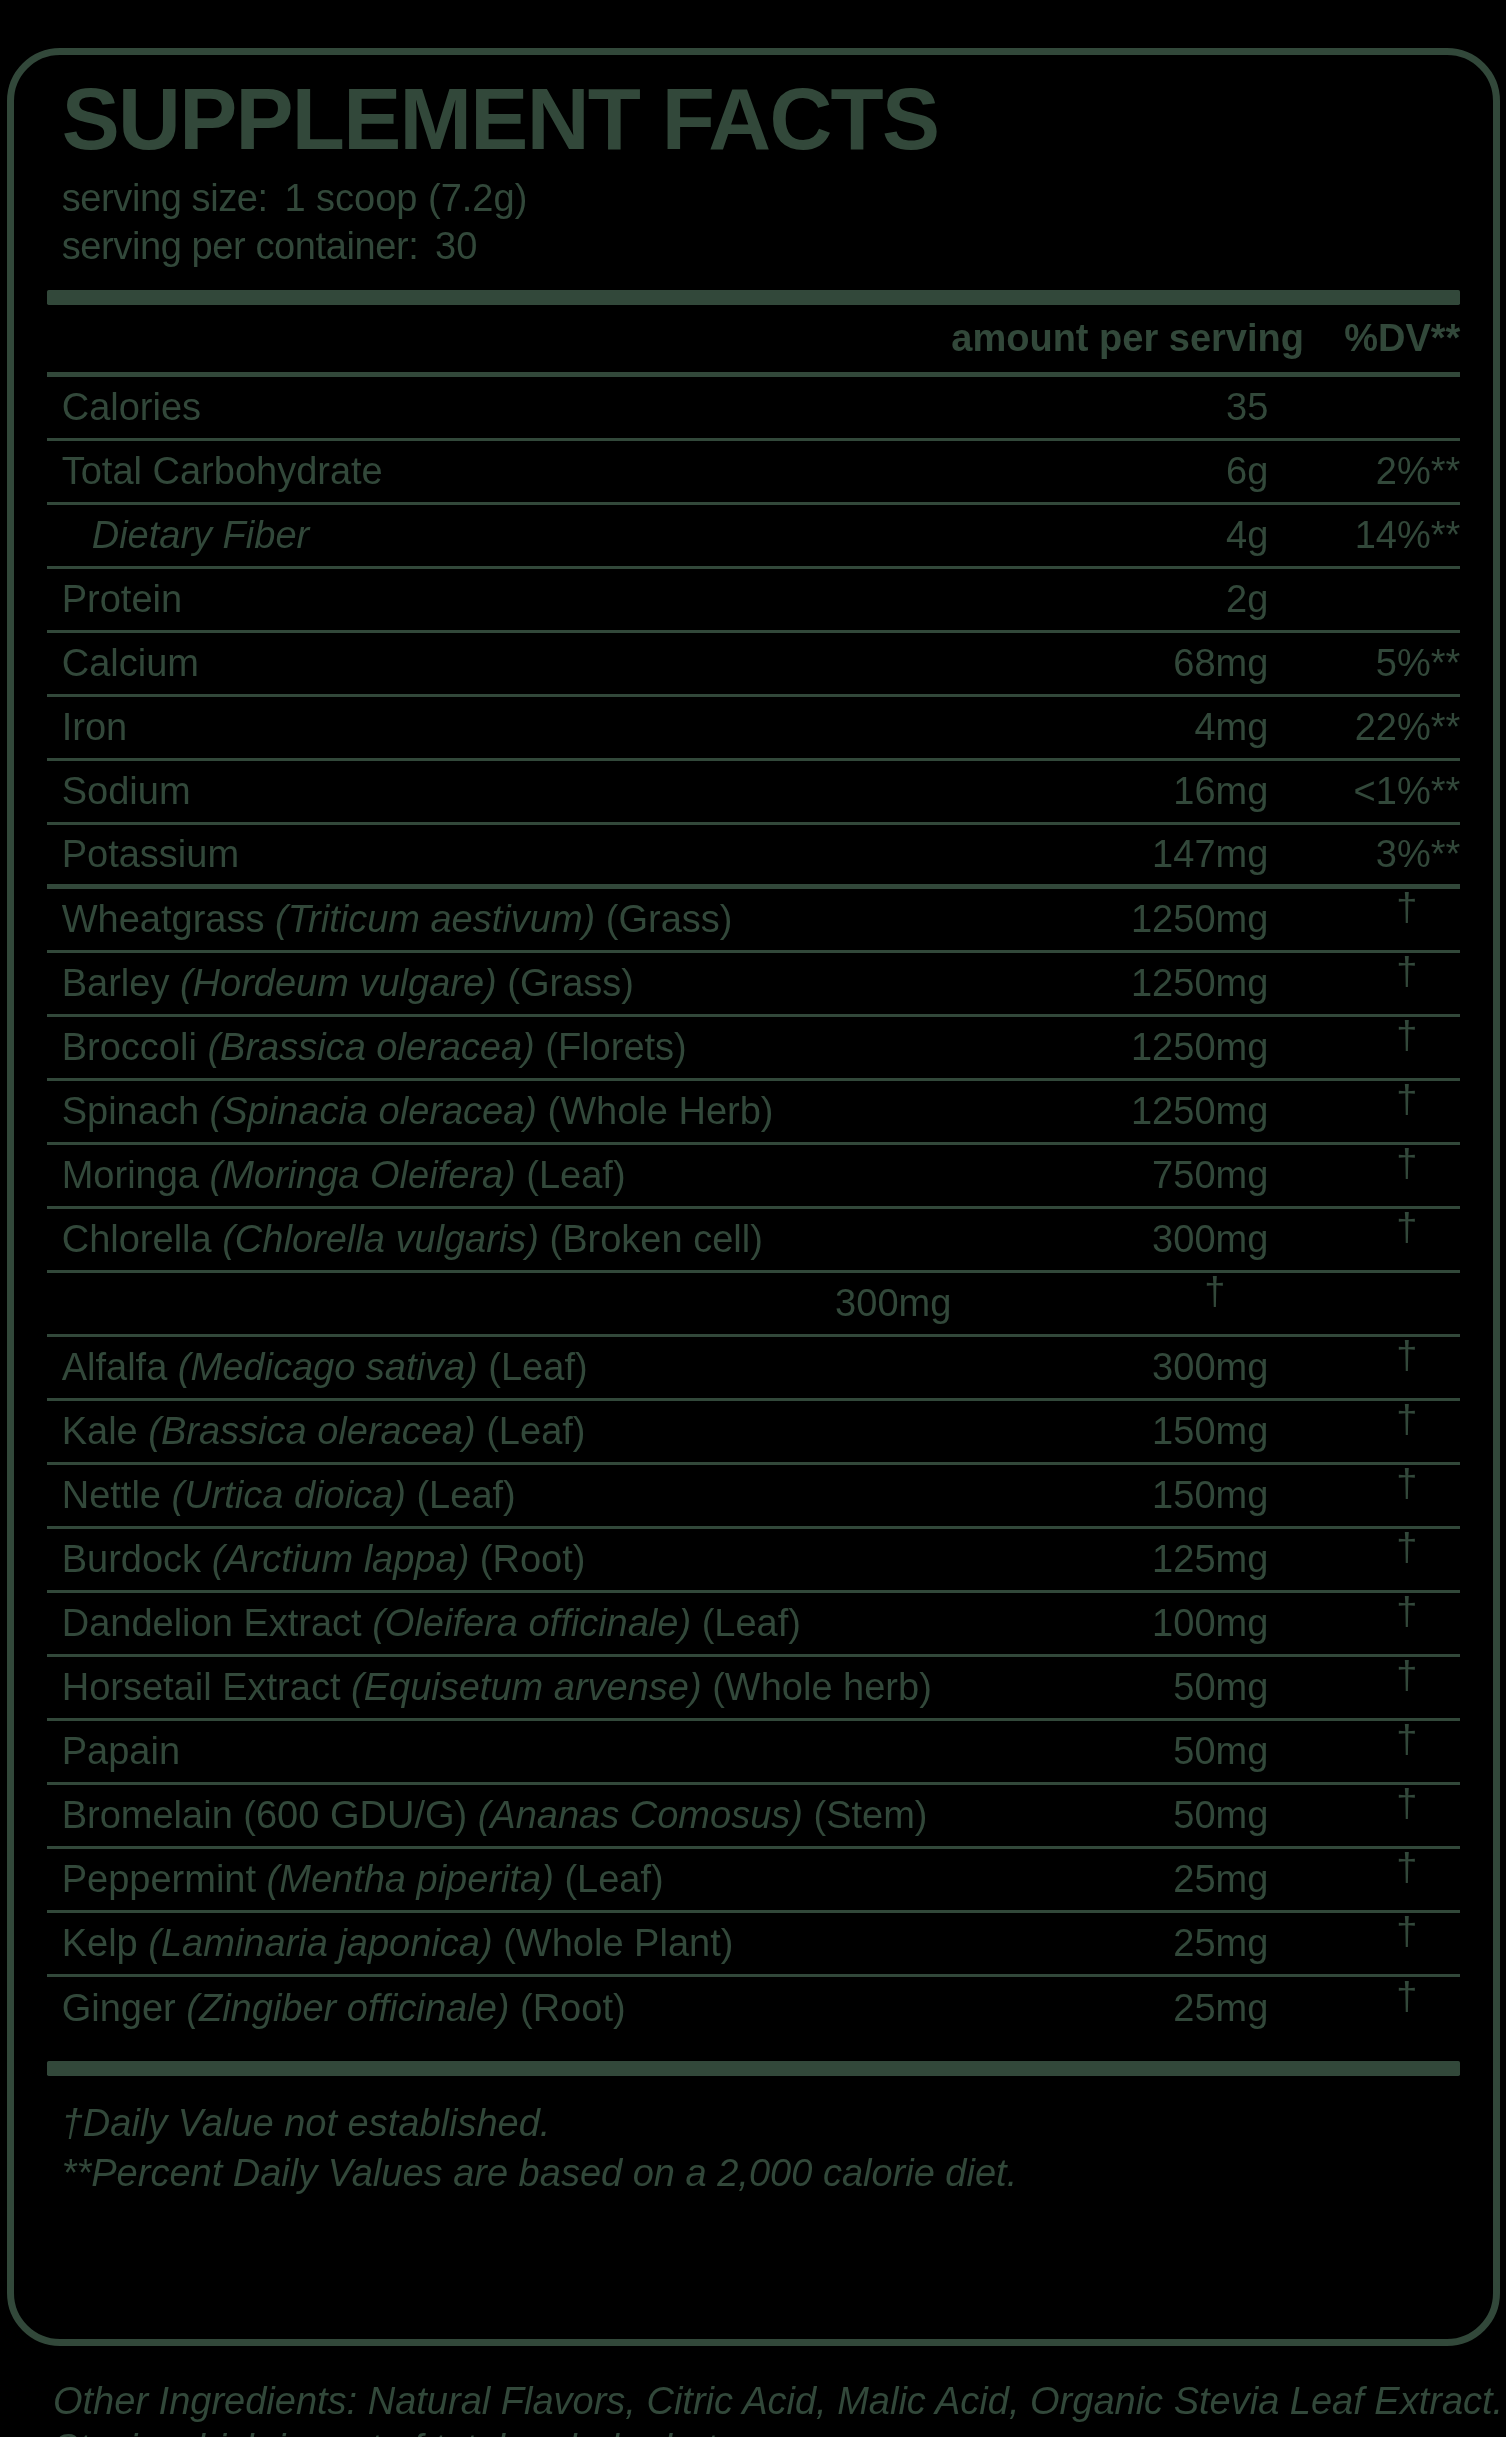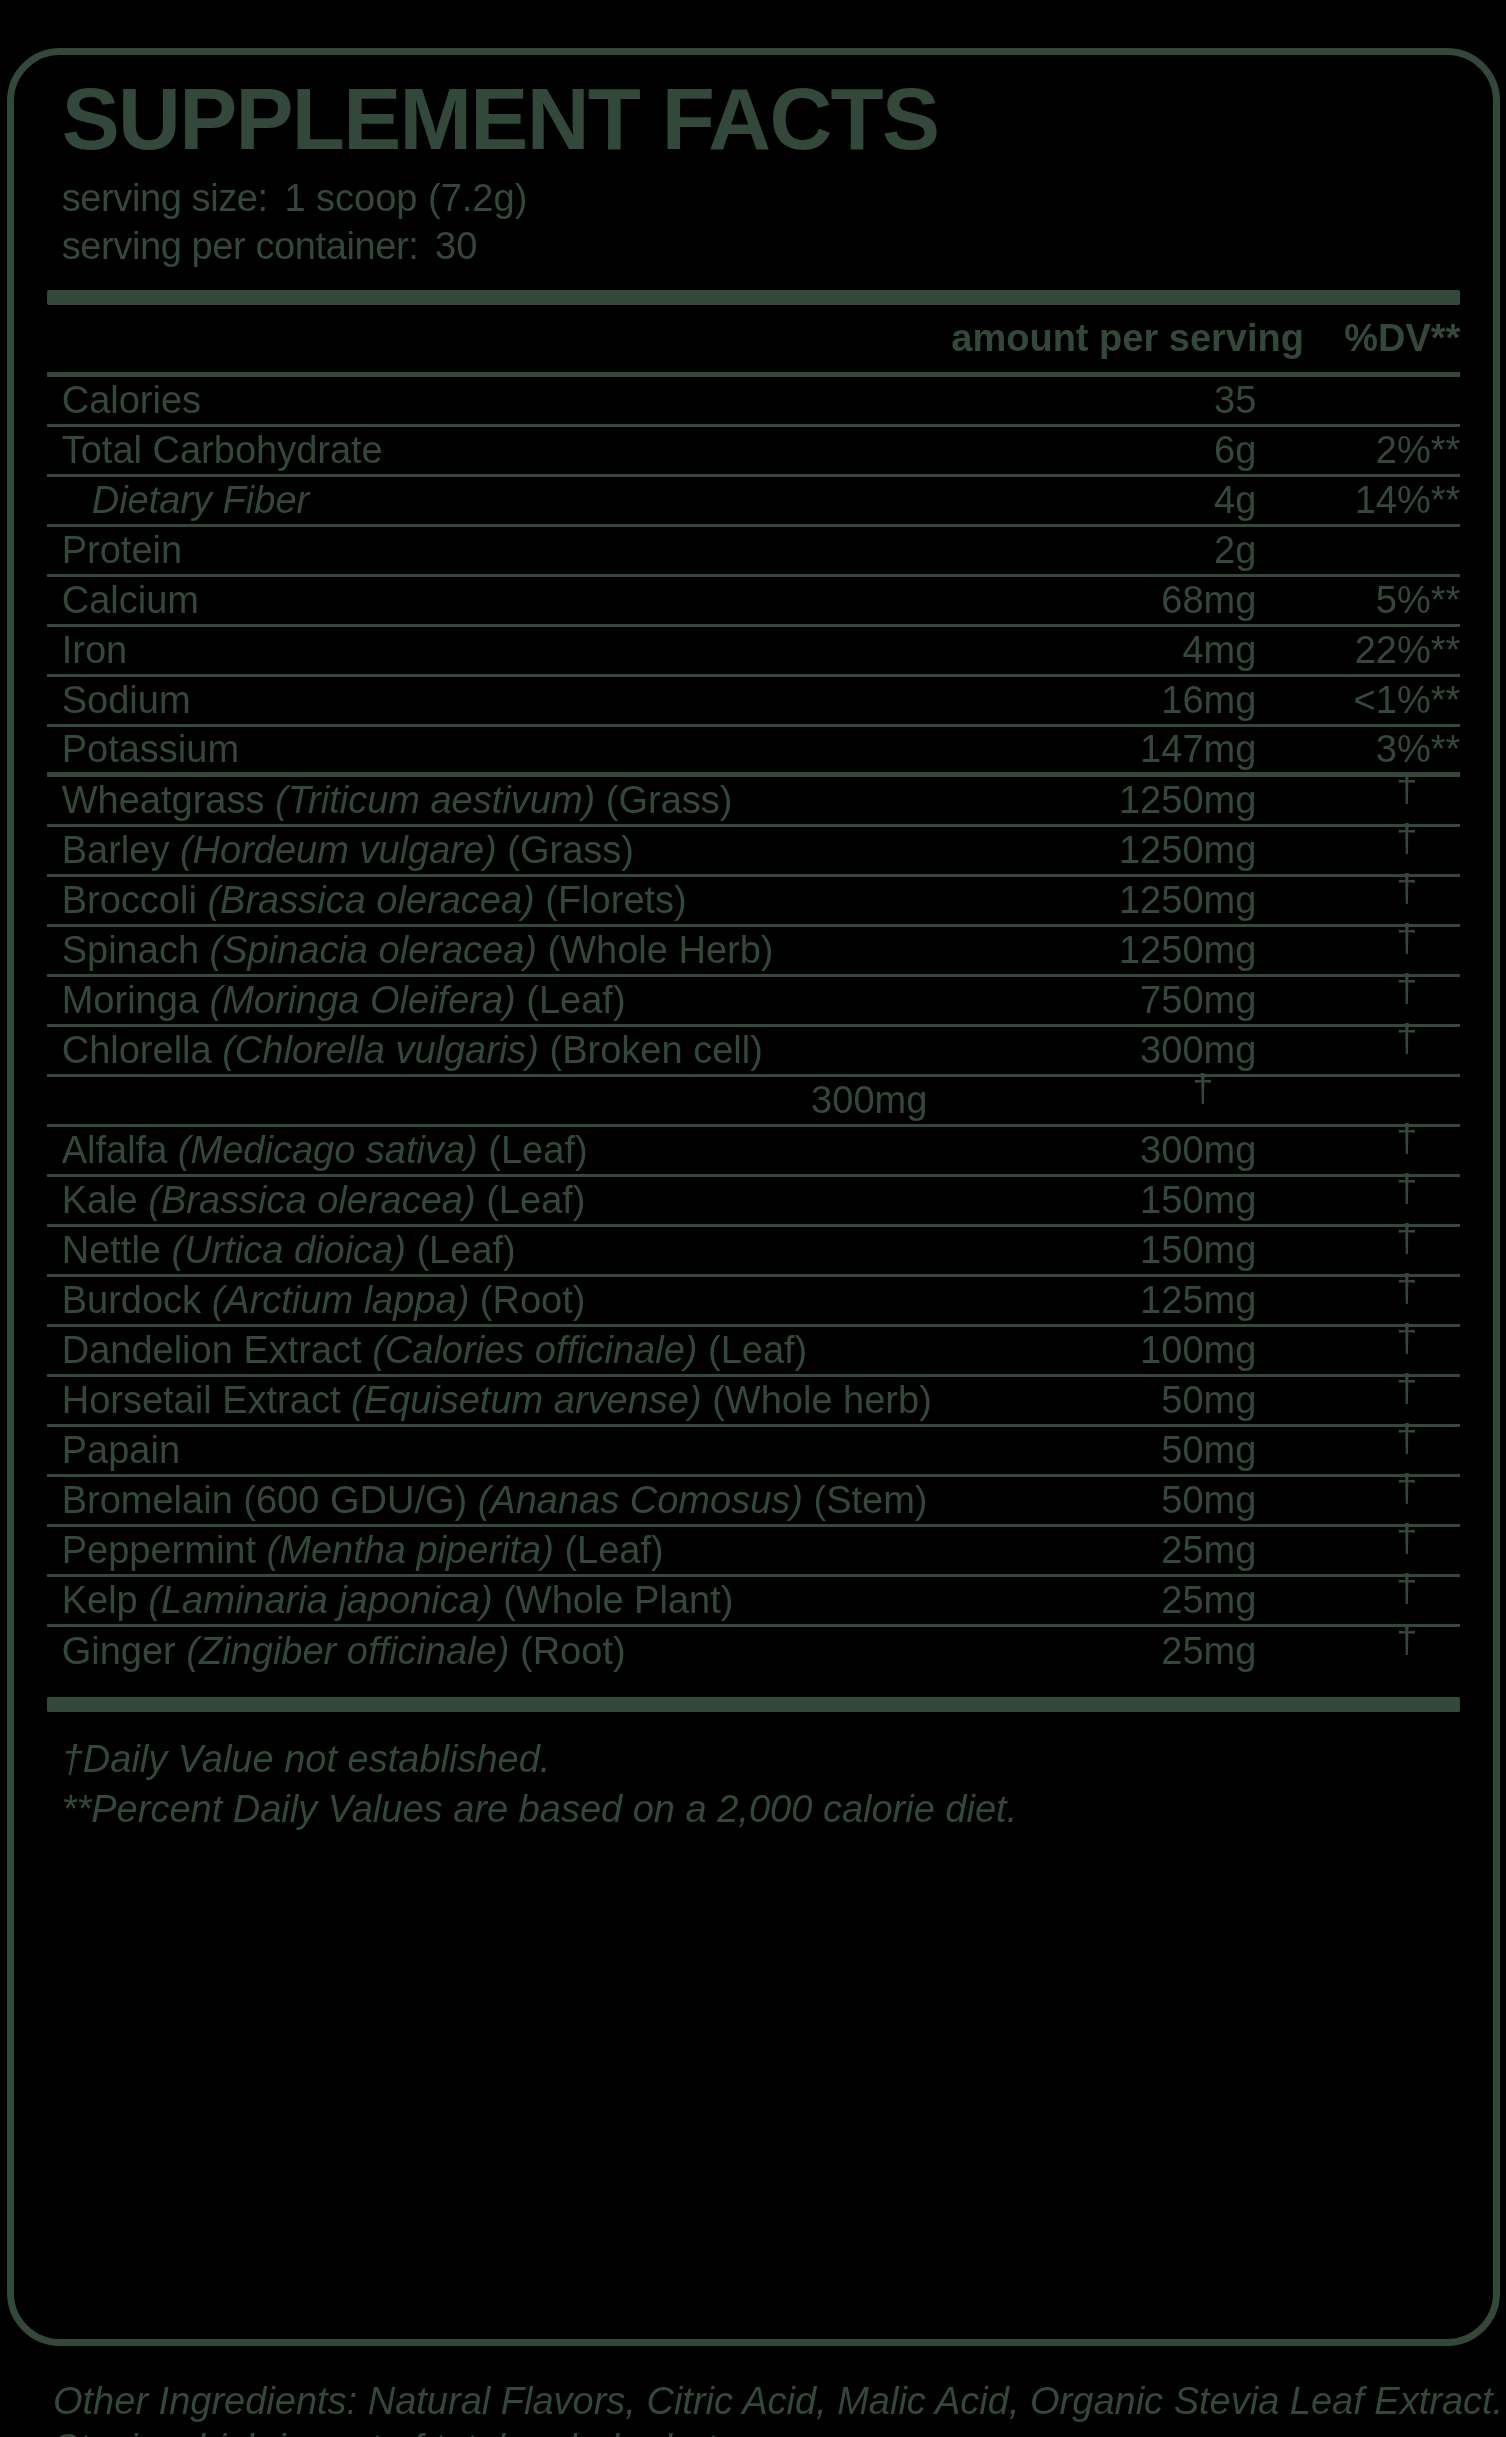--- a/index.html
+++ b/index.html
@@ -34,23 +34,22 @@
     display:grid;grid-template-columns:1fr 317px 192px;
     align-items:center;box-sizing:border-box;
   }
   .header-row{
     height:72px;border-bottom:5px solid var(--ink);
     font-weight:bold;font-size:38px;
   }
   .header-row .amount-h{text-align:right;white-space:nowrap;}
   .header-row .dv-h{text-align:right;white-space:nowrap;}
   .t-row{
-    height:50px;border-bottom:3.3px solid var(--ink);
+    height:64px;border-bottom:3.3px solid var(--ink);
     font-size:38px;
-    gap:12px;
   }
   .t-row:last-child{border-bottom:none;}
   .t-row.thick{border-bottom-width:5.8px;}
   .t-row .name{white-space:nowrap;overflow:visible;padding-left:15px;min-width:0;}
   .t-row .name.indent{padding-left:45px;font-style:italic;}
   .t-row .amount{text-align:right;white-space:nowrap;}
   .t-row .dv{text-align:right;white-space:nowrap;}
   .t-row .dv .dag{
     display:inline-block;transform:translateY(-11.7px);
     margin-right:43px;font-size:38px;
@@ -194,21 +193,21 @@
     <span class="dv"><span class="dag">†</span></span>
   </div>
 
   <div class="grid-row t-row">
     <span class="name">Burdock <i class="latin">(Arctium lappa)</i> (Root)</span>
     <span class="amount">125mg</span>
     <span class="dv"><span class="dag">†</span></span>
   </div>
 
   <div class="grid-row t-row">
-    <span class="name">Dandelion Extract <i class="latin">(Calories officinale)</i> (Leaf)</span>
+    <span class="name">Dandelion Extract <i class="latin">(Oleifera officinale)</i> (Leaf)</span>
     <span class="amount">100mg</span>
     <span class="dv"><span class="dag">†</span></span>
   </div>
 
   <div class="grid-row t-row">
     <span class="name">Horsetail Extract <i class="latin">(Equisetum arvense)</i> (Whole herb)</span>
     <span class="amount">50mg</span>
     <span class="dv"><span class="dag">†</span></span>
   </div>
 

